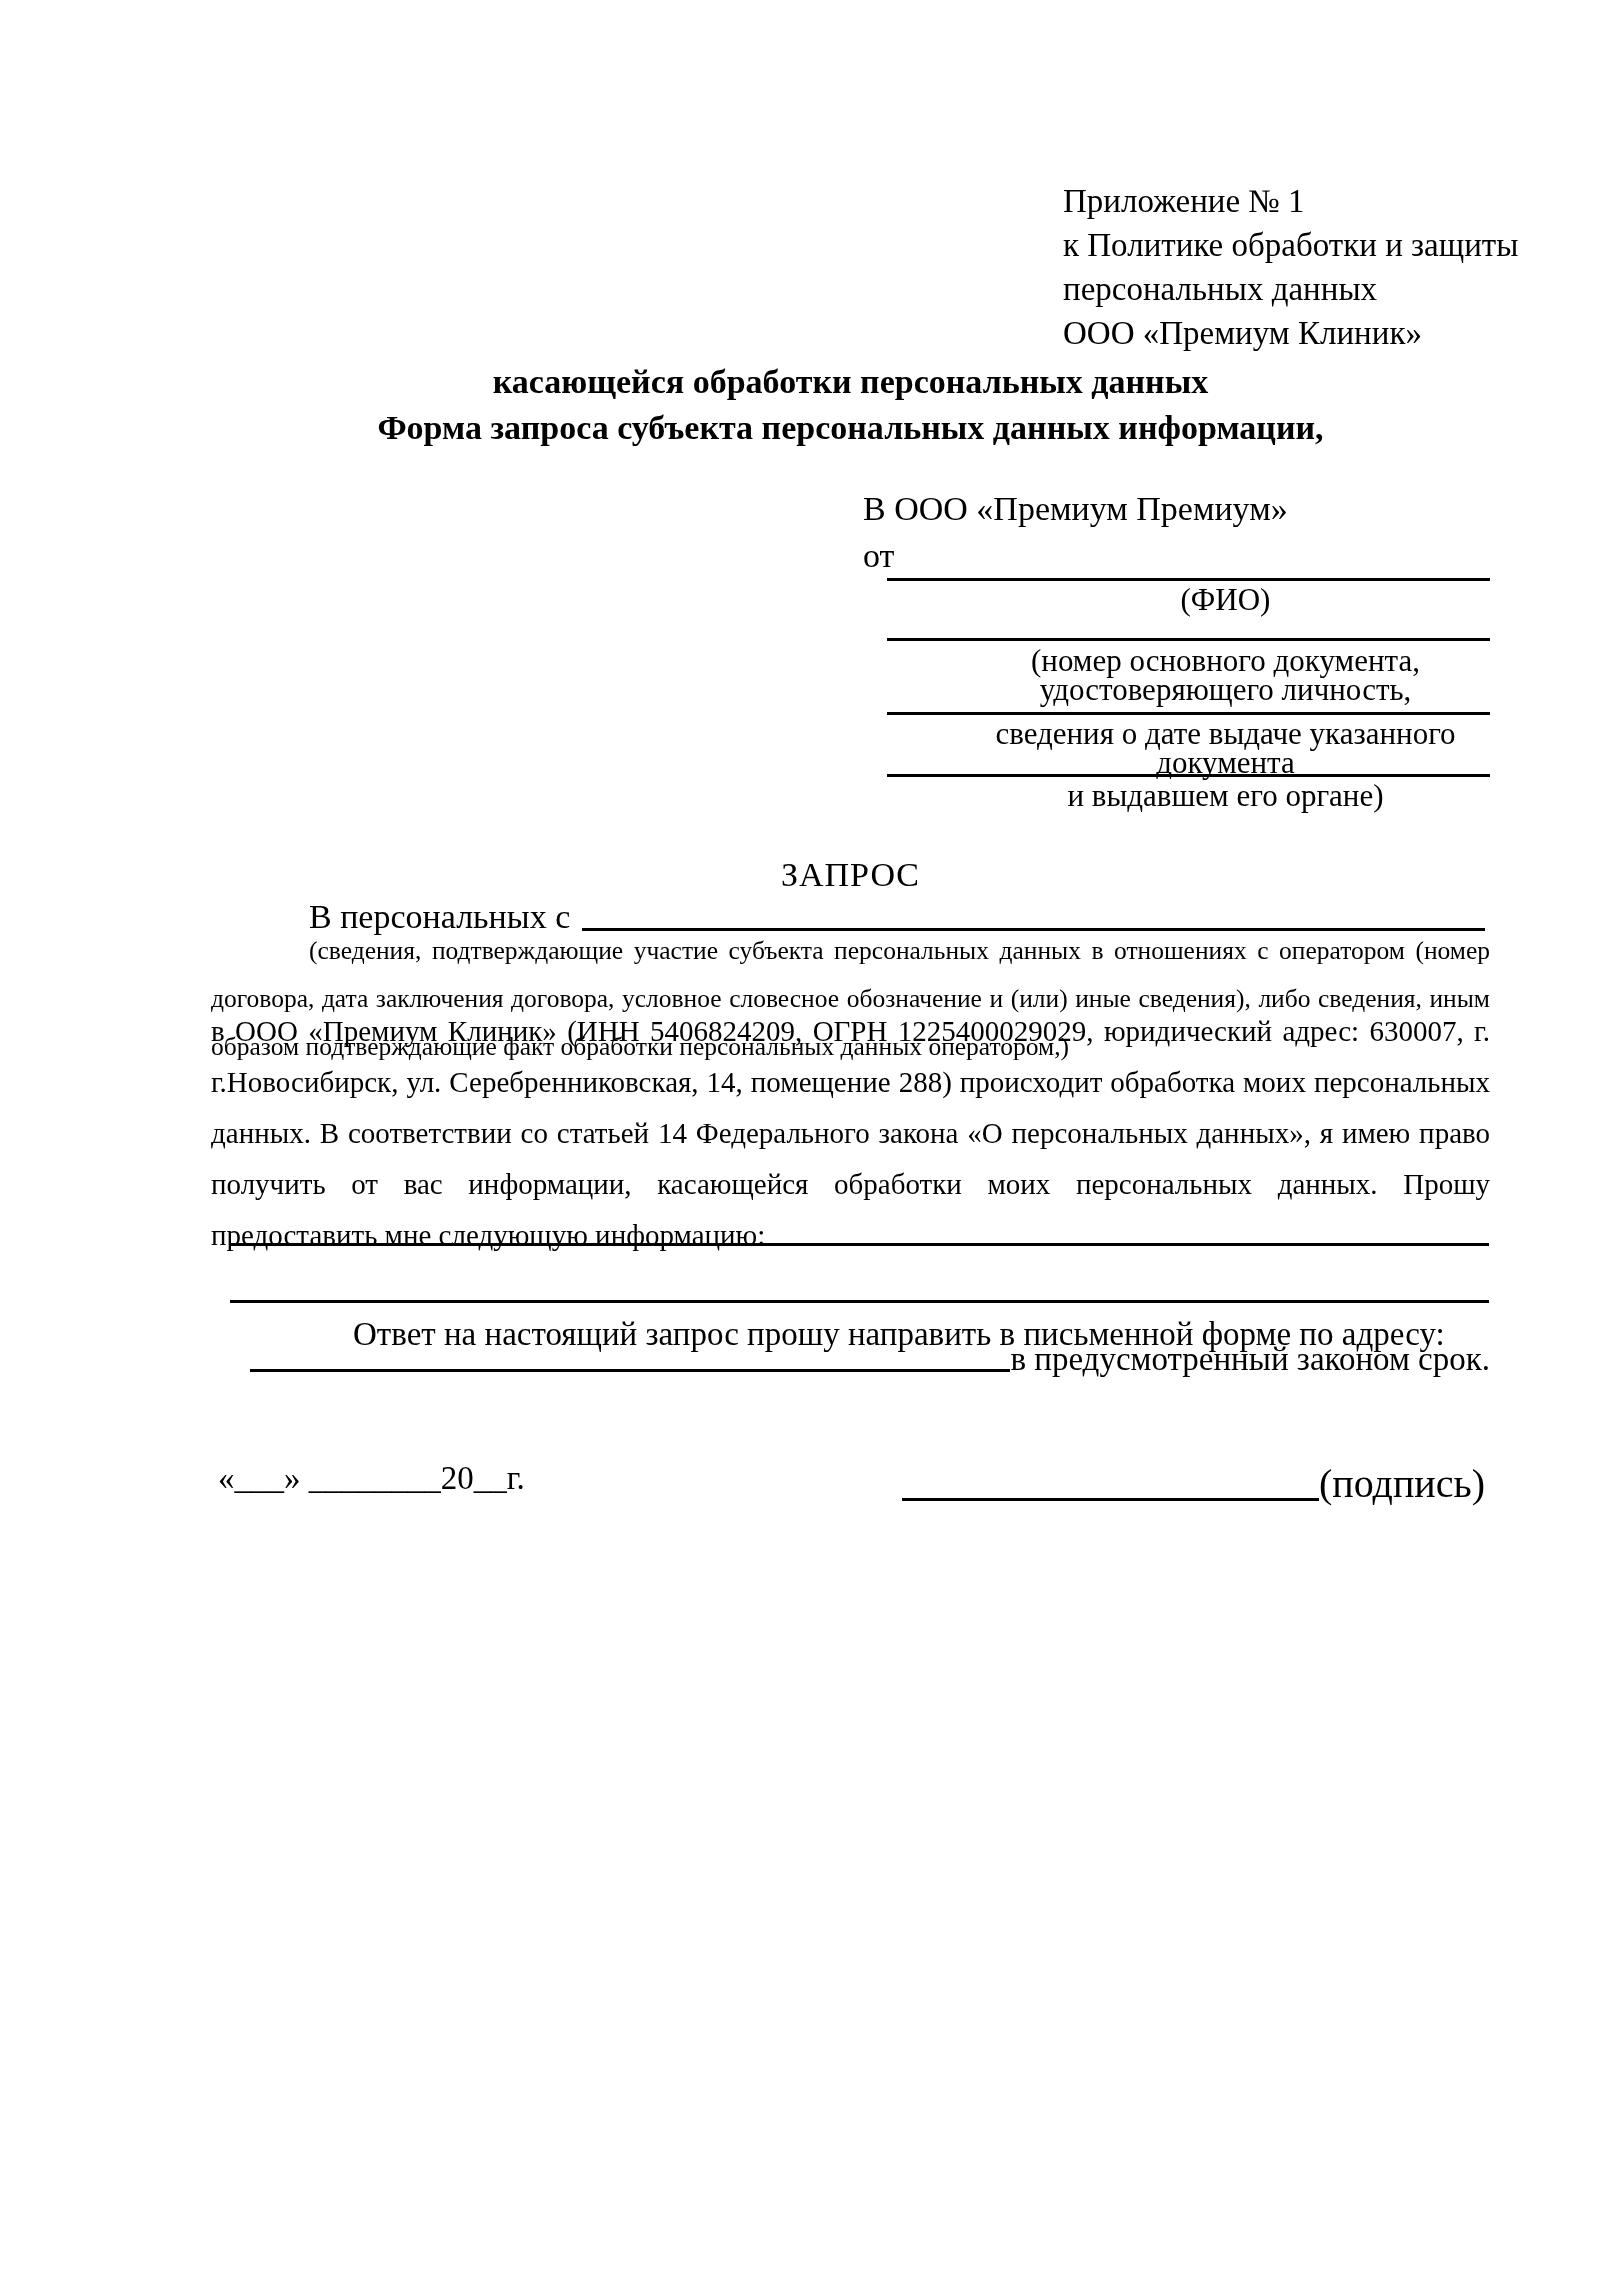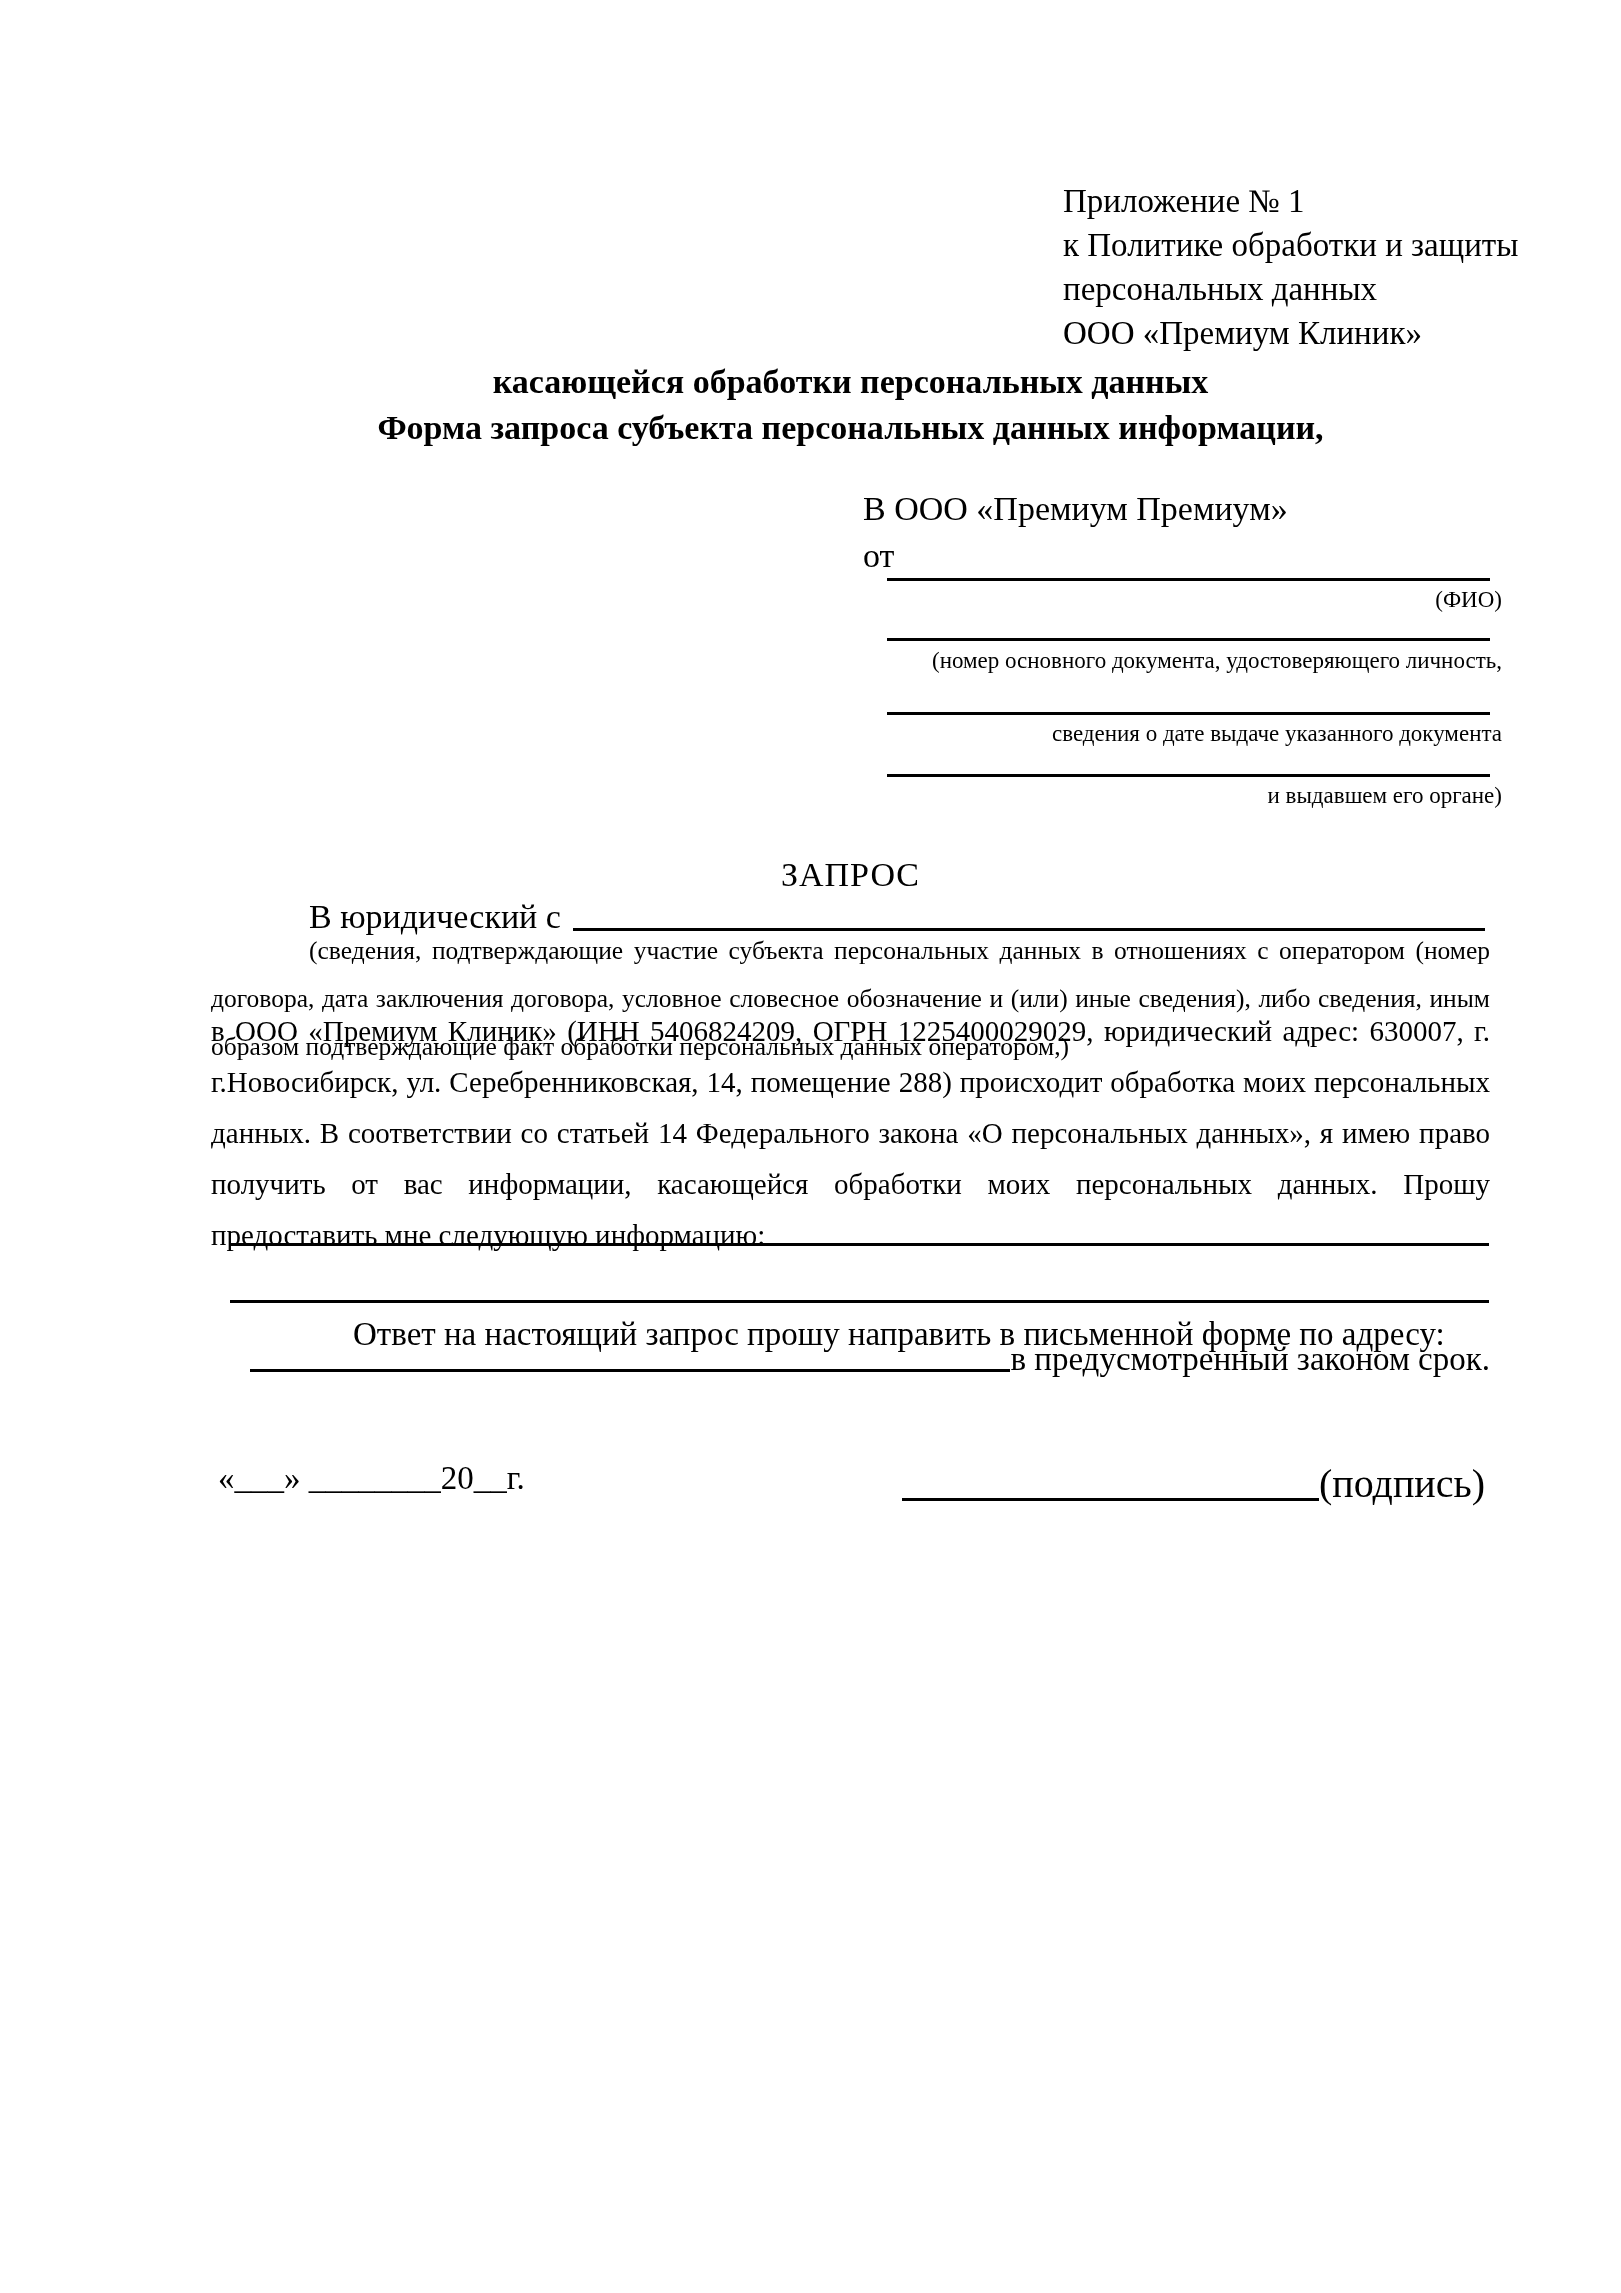--- a/index.html
+++ b/index.html
@@ -24,23 +24,23 @@
   .title {
     left: 211px; top: 359px; width: 1279px;
     text-align: center;
     font-size: 34px; font-weight: bold; line-height: 46px;
   }
   .addr-to   { left: 863px; top: 490px; font-size: 34px; white-space: nowrap; }
   .addr-from { left: 863px; top: 537px; font-size: 34px; }
 
   .blank-905 { left: 887px; width: 603px; }
   .caption {
-    left: 899px; width: 603px;
-    text-align: right;
-    font-size: 23px; line-height: 29px;
+    left: 924px; width: 603px;
+    text-align: center;
+    font-size: 31px; line-height: 29px;
   }
 
   .request-heading {
     left: 211px; top: 856px; width: 1279px;
     text-align: center; font-size: 34px;
     letter-spacing: 1px;
   }
   .accordance-row {
     left: 309px; top: 898px; width: 1176px;
     display: flex; align-items: flex-end;
@@ -111,21 +111,21 @@
 
   <div class="abs rule blank-905" style="top:712px"></div>
   <div class="abs caption" style="top:719px">сведения о дате выдаче указанного документа</div>
 
   <div class="abs rule blank-905" style="top:774px"></div>
   <div class="abs caption" style="top:781px">и выдавшем его органе)</div>
 
   <div class="abs request-heading">ЗАПРОС</div>
 
   <div class="abs accordance-row">
-    <span class="label">В юридический с</span>
+    <span class="label">В персональных с</span>
     <span class="rule"></span>
   </div>
 
   <div class="abs basis-note">(сведения, подтверждающие участие субъекта персональных данных в отношениях с оператором (номер договора, дата заключения договора, условное словесное обозначение и (или) иные сведения), либо сведения, иным образом подтверждающие факт обработки персональных данных оператором,)</div>
 
   <div class="abs request-body">в ООО «Премиум Клиник» (ИНН 5406824209, ОГРН 1225400029029, юридический адрес: 630007, г. г.Новосибирск, ул. Серебренниковская, 14, помещение 288) происходит обработка моих персональных данных. В соответствии со статьей 14 Федерального закона «О персональных данных», я имею право получить от вас информации, касающейся обработки моих персональных данных. Прошу предоставить мне следующую информацию:</div>
 
   <div class="abs rule info-blank" style="top:1243px"></div>
   <div class="abs rule info-blank" style="top:1300px"></div>
 

